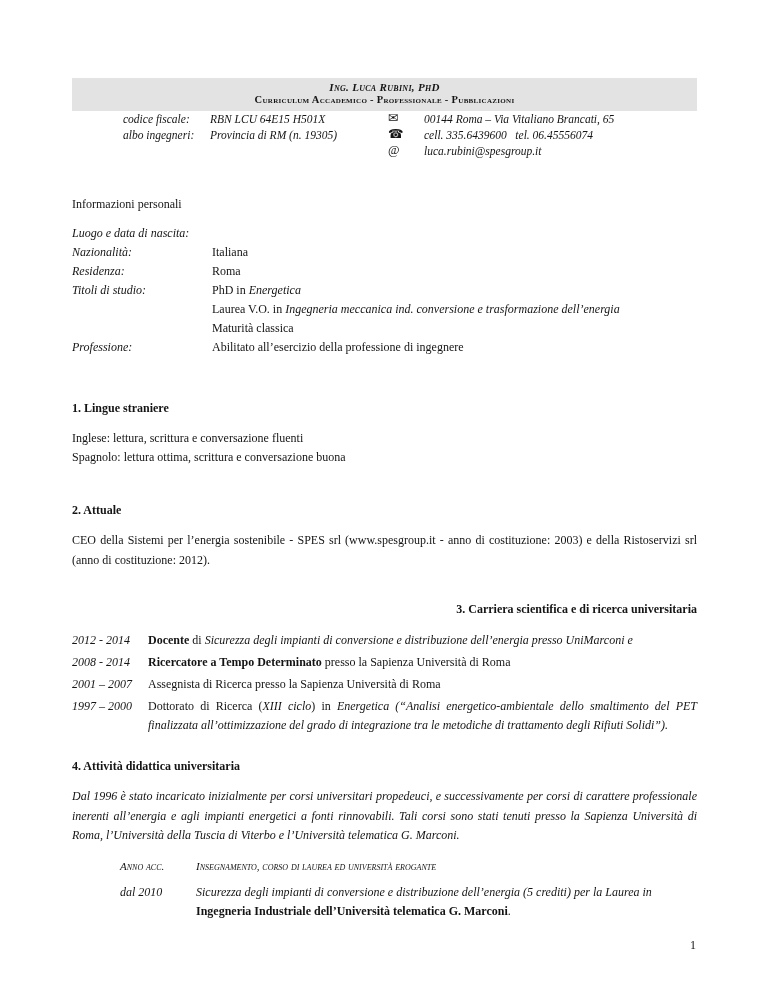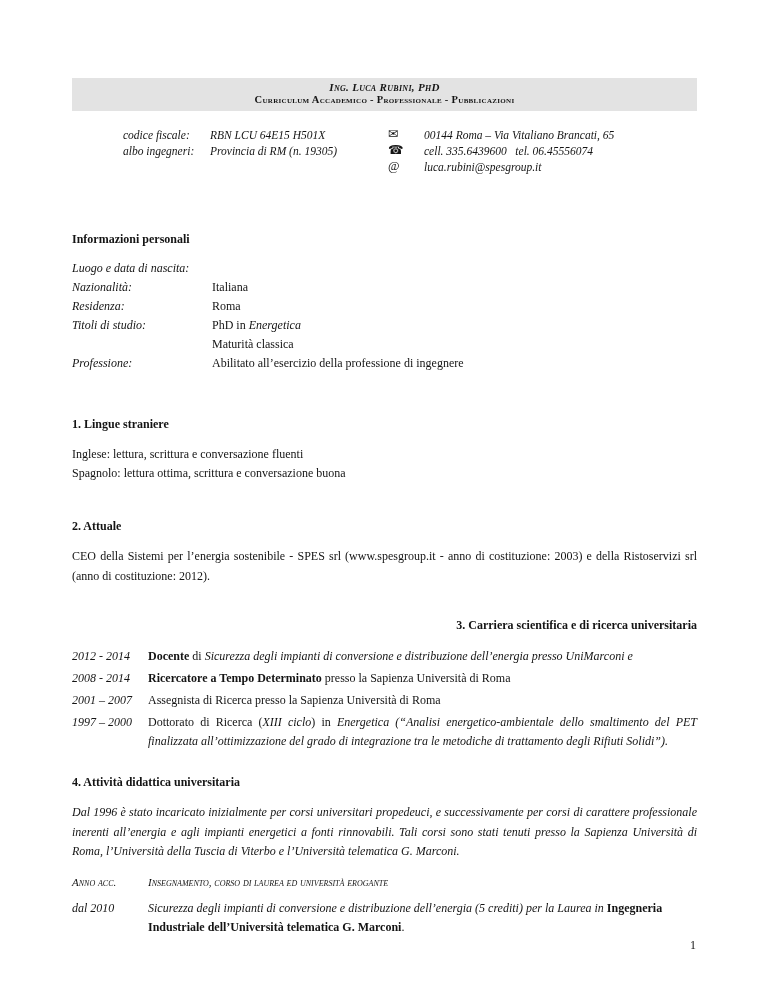--- a/index.html
+++ b/index.html
@@ -24,29 +24,29 @@
   .header-box {
     background: #e3e3e3;
     text-align: center;
     padding: 3px 8px 4px;
     line-height: 1.22;
   }
   .header-title { font-size: 11px; font-weight: bold; font-variant: small-caps; letter-spacing: .3px; }
   .header-sub   { font-size: 10.5px; font-weight: bold; font-variant: small-caps; letter-spacing: .3px; }
 
   
-  .contact { display: flex; margin-top: 16px; font-style: italic; font-size: 11.5px; line-height: 16px; }
+  .contact { display: flex; font-style: italic; font-size: 11.5px; line-height: 16px; }
   .c-left { width: 316px; padding-left: 51px; box-sizing: border-box; flex: none; }
   .c-label { display: inline-block; width: 87px; }
   .c-right { flex: 1; }
   .c-right .c-row { display: flex; white-space: pre-wrap; }
   .c-icon { width: 36px; flex: none; font-style: normal; font-size: 12.5px; line-height: 15px; }
 
   
-  .p-heading { font-weight: bold; margin-top: 57px; }
+  .p-heading { font-weight: normal; margin-top: 38px; }
   .p-table { margin-top: 12px; line-height: 19px; }
   .prow { display: flex; }
   .plabel { width: 140px; flex: none; font-style: italic; }
   .pvalue { flex: 1; }
 
   
   .s-heading { font-weight: bold; }
   .mt-s1 { margin-top: 44px; }
   .mt-s2 { margin-top: 36px; }
   .mt-s3 { margin-top: 32px; text-align: right; }
@@ -56,21 +56,21 @@
 
   
   .career { margin-top: 14px; line-height: 19px; }
   .c-item { display: flex; margin-bottom: 3px; }
   .c-period { width: 76px; flex: none; font-style: italic; }
   .c-body { flex: 1; text-align: justify; }
 
   
   .t-head { display: flex; margin-top: 12px; font-style: italic; font-variant: small-caps; font-size: 11px; line-height: 16px; }
   .t-row { display: flex; margin-top: 9px; line-height: 19px; }
-  .t-col1 { width: 76px; flex: none; }
+  .t-col1 { width: 76px; flex: none; margin-left: 48px; }
   .t-col2 { flex: 1; }
 
   .page-num { position: absolute; right: 72px; bottom: 41px; font-size: 12px; }
 </style>
 </head>
 <body>
 
 <div class="page">
 
   <div class="header-box" style="background: rgb(227, 227, 227);">
@@ -109,20 +109,24 @@
       <span class="plabel">Nazionalità:</span>
         <span class="pvalue">Italiana</span>
     </div>
     <div class="prow">
       <span class="plabel">Residenza:</span>
         <span class="pvalue">Roma</span>
     </div>
     <div class="prow">
       <span class="plabel">Titoli di studio:</span>
         <span class="pvalue"><span>PhD in </span><span class="it">Energetica</span></span>
+    </div>
+    <div class="prow">
+      <span class="plabel"></span>
+        <span class="pvalue"><span>Laurea V.O. in </span><span class="it">Ingegneria meccanica ind. conversione e trasformazione dell’energia</span></span>
     </div>
     <div class="prow">
       <span class="plabel"></span>
         <span class="pvalue">Maturità classica</span>
     </div>
     <div class="prow">
       <span class="plabel">Professione:</span>
         <span class="pvalue">Abilitato all’esercizio della professione di ingegnere</span>
     </div>
   </div>

